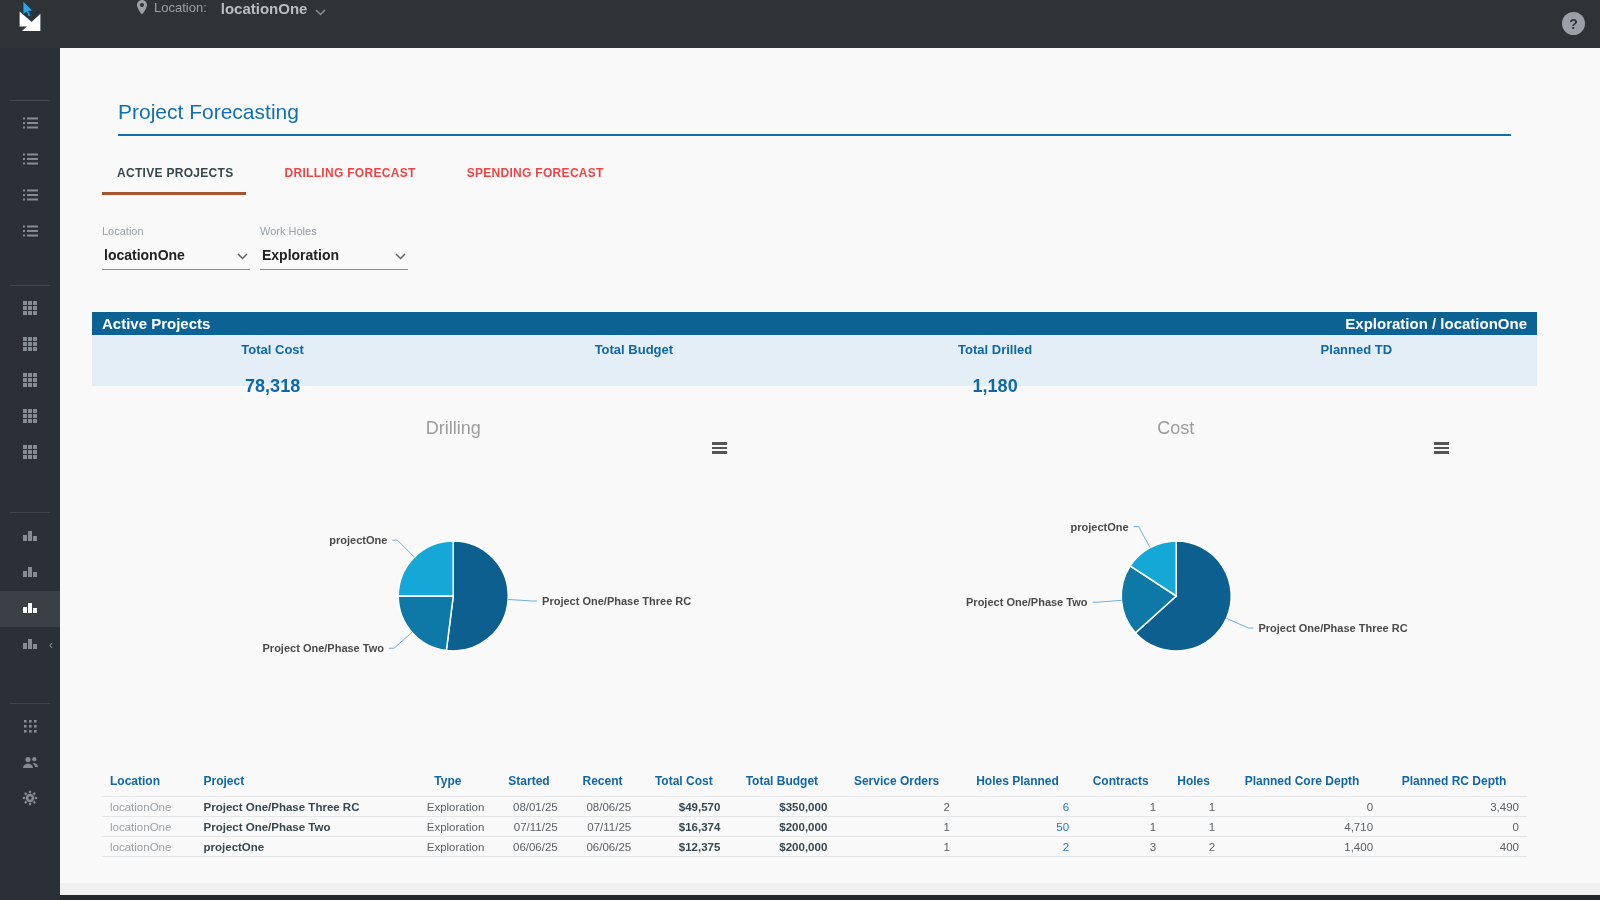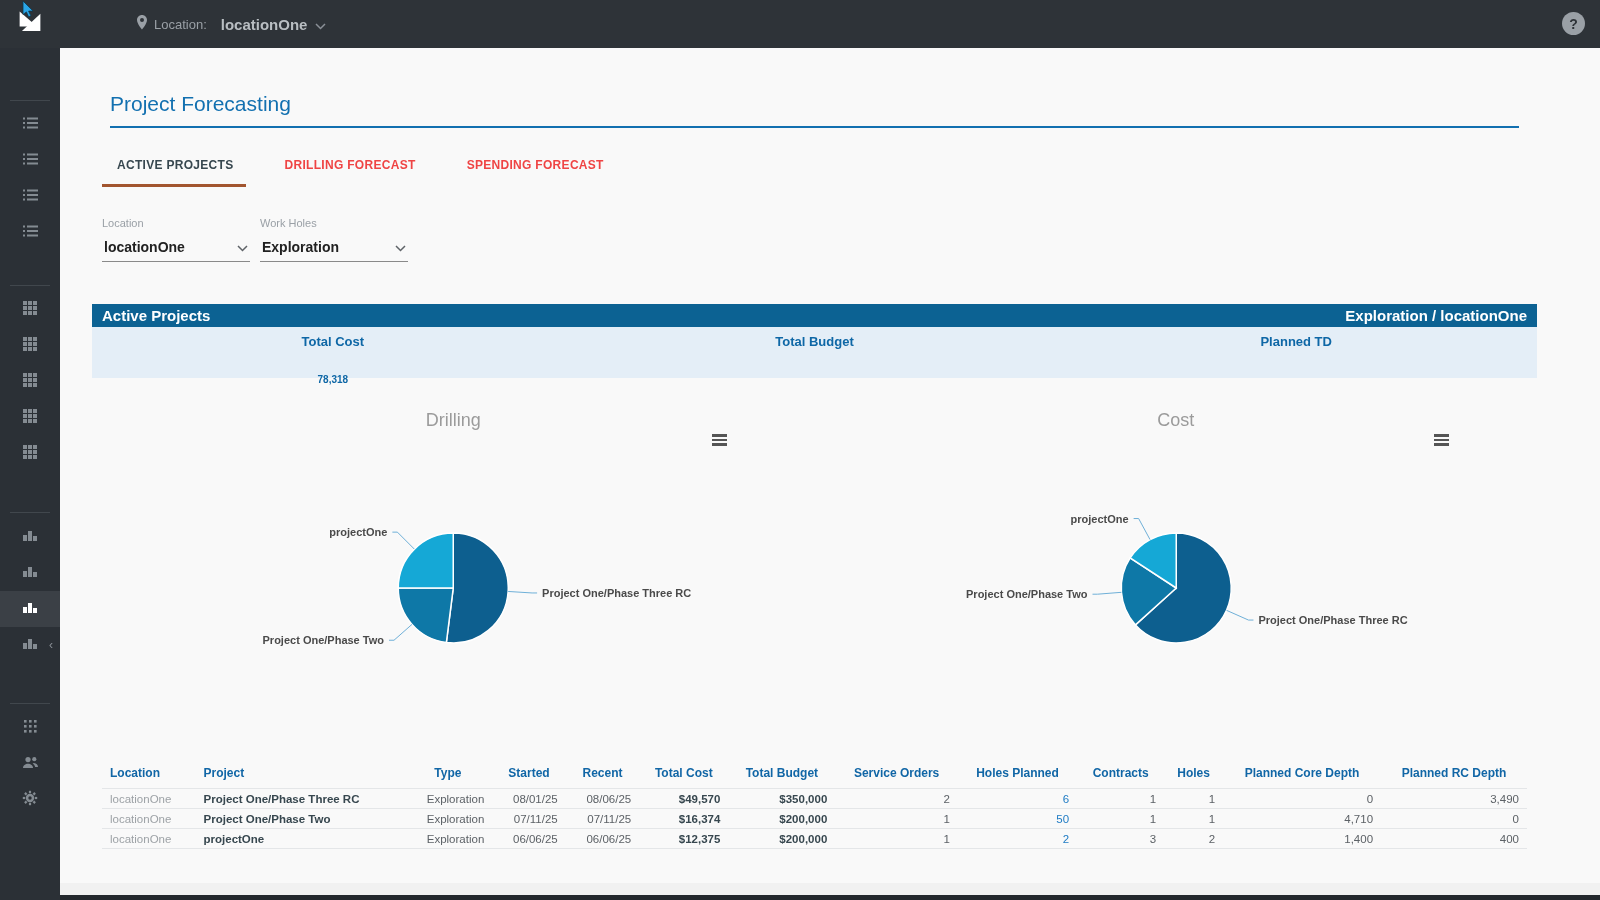--- a/index.html
+++ b/index.html
@@ -2,54 +2,54 @@
 <html><head>
 <meta charset="utf-8">
 <style>
   html,body{margin:0;padding:0}
   body{width:1600px;height:900px;background:#f9f9f9;font-family:"Liberation Sans",sans-serif;overflow:hidden;position:relative}
 
   
   .topbar{position:absolute;top:0;left:0;width:1600px;height:48px;background:#2e3338;z-index:10}
   .logo{position:absolute;left:15px;top:8px}
   .cursor{position:absolute;left:22px;top:1px;z-index:20}
-  .loc-group{position:absolute;left:136px;top:0;height:48px;display:flex;align-items:center;cursor:pointer}
+  .loc-group{position:absolute;left:136px;top:0;height:48px;display:flex;align-items:flex-start;cursor:pointer}
   .loc-label{color:#9aa0a6;font-size:13px;margin-left:6px}
   .loc-value{color:#b9bec2;font-size:15px;font-weight:700;margin-left:14px}
   .loc-chevron{margin-left:8px;margin-top:2px}
   .help-btn{position:absolute;right:15px;top:12px;width:23px;height:23px;border-radius:50%;background:#9aa0a6;color:#2e3338;font-weight:700;display:flex;align-items:center;justify-content:center;font-size:14px;cursor:pointer}
 
   
   .sidebar{position:absolute;top:48px;left:0;bottom:0;width:60px;background:#2b3036;z-index:9}
   .side-divider{border-top:1px solid #41474d;margin:0 10px}
   .sp-52{margin-top:52px}.sp-36{margin-top:28px}.sp-42{margin-top:34px}
   .side-group{padding:6px 0}
   .side-item{height:36px;display:flex;align-items:center;justify-content:center;position:relative;cursor:pointer}
   .side-item.active{background:#3b4046}
   .side-item.active svg rect{fill:#ffffff}
   .collapse-chevron{position:absolute;right:7px;color:#8a9097;font-size:12px;line-height:12px}
 
   
   .content{position:absolute;left:60px;top:48px;width:1540px;box-sizing:border-box;padding:0 73px 0 42px}
-  .page-title{margin:8px;padding-top:36px;padding-bottom:10px;font-size:21px;font-weight:500;color:#1270b0;border-bottom:2px solid #1270b0}
+  .page-title{margin:16px;padding-top:36px;padding-bottom:10px;font-size:21px;font-weight:500;color:#1270b0;border-bottom:2px solid #1270b0}
 
   .tabs{display:flex;margin-top:26px}
   .tab{font-size:12px;font-weight:700;letter-spacing:.3px;color:#ef4444;padding:4px 12px 12px 15px;margin-right:24px;cursor:pointer}
   .tab.active{color:#37474f;border-bottom:3px solid #a2552f}
 
   .filters{display:flex;margin-top:30px}
   .filter{width:148px;margin-right:10px;cursor:pointer}
   .filter-label{font-size:11px;color:#9aa0a6}
   .filter-value{display:flex;align-items:center;justify-content:space-between;font-size:14px;font-weight:700;color:#212121;border-bottom:1px solid #8a8a8a;padding:10px 2px 6px}
 
   .summary-bar{margin:42px -10px 0;background:#0c6293;color:#fff;height:23px;display:flex;align-items:center;justify-content:space-between;padding:0 10px;font-size:15px;font-weight:700}
   .stats{margin:0 -10px;background:#e4eef7;display:flex;height:51px}
   .stat{flex:1;text-align:center;padding-top:7px}
   .stat-label{font-size:13px;font-weight:700;color:#0e67a6}
-  .stat-value{font-size:10px;font-weight:700;color:#0e67a6;margin-top:25px}
+  .stat-value{font-size:18px;font-weight:700;color:#0e67a6;margin-top:19px}
 
   .charts{display:flex;margin:10px -10px 0}
   .chart{width:50%;position:relative;height:312px}
   .chart-title{text-align:center;margin-top:22px;font-size:18px;color:#9b9b9b;position:relative;z-index:2}
   .chart-menu{position:absolute;top:46px;right:88px;width:15px;cursor:pointer;z-index:3}
   .chart-menu span{display:block;height:2.5px;background:#555;margin-bottom:2px}
   .pie-svg{position:absolute;left:0;top:0;width:100%;height:100%;z-index:1}
   .pie-label{font-size:11px;font-weight:700;fill:#4a4a4a;font-family:"Liberation Sans",sans-serif}
 
   .proj-table{margin-top:62px;width:100%;border-collapse:collapse;font-size:11.5px}
@@ -351,20 +351,24 @@
     <span>Exploration / locationOne</span>
   </div>
 
   <div class="stats">
     <div class="stat">
       <div class="stat-label">Total Cost</div>
       <div class="stat-value">78,318</div>
     </div>
     <div class="stat">
       <div class="stat-label">Total Budget</div>
+    </div>
+    <div class="stat">
+      <div class="stat-label">Total Drilled</div>
+      <div class="stat-value">1,180</div>
     </div>
     <div class="stat">
       <div class="stat-label">Planned TD</div>
     </div>
   </div>
 
   <div class="charts">
     <div class="chart">
       <div class="chart-title">Drilling</div>
       <div class="chart-menu">

